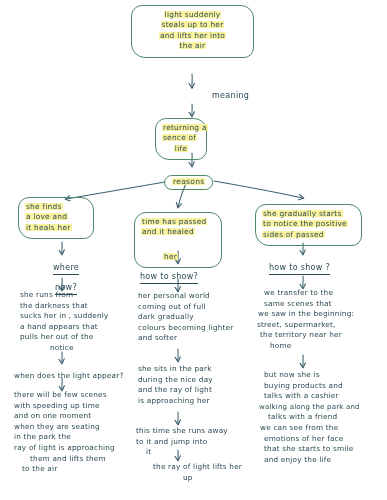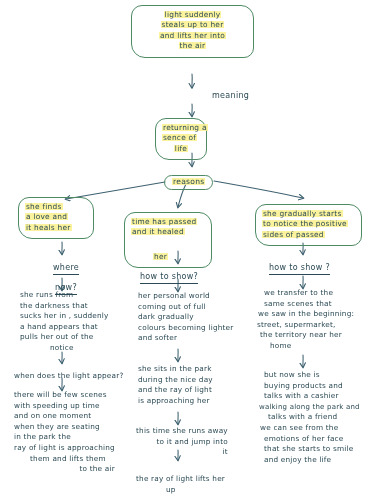--- a/index.html
+++ b/index.html
@@ -166,24 +166,24 @@
   </div>
 
   <div class="node plain" style="left:14px;top:390px;">
     <span class="ln">there  will  be  few  scenes</span>
     <span class="ln">with  speeding  up  time</span>
     <span class="ln">and   on   one   moment</span>
     <span class="ln">when  they  are  seating</span>
     <span class="ln">in  the    park  the</span>
     <span class="ln">ray  of  light  is  approaching</span>
     <span class="ln" style="padding-left:8px;margin-left:8px;">them  and  lifts  them</span>
-    <span class="ln" style="padding-left:8px;text-align:right;">to  the  air</span>
-  </div>
-
-  <div class="node boxed" style="left:124px;top:212px;width:88px;">
+    <span class="ln" style="padding-left:8px;">to  the  air</span>
+  </div>
+
+  <div class="node boxed" style="left:134px;top:212px;width:88px;border-radius:12px;">
     <span class="hl-line"><span>time  has  passed</span></span>
     <span class="hl-line"><span>and   it  healed</span></span>
     <span class="hl-line" style="padding-left:22px;margin-top:14px;"><span>her</span></span>
   </div>
 
   <div class="node" style="left:140px;top:264px;">
     <span class="label underline">how to show?</span>
   </div>
 
   <div class="node plain" style="left:138px;top:291px;">
@@ -194,27 +194,27 @@
     <span class="ln">and  softer</span>
   </div>
 
   <div class="node plain" style="left:138px;top:364px;">
     <span class="ln">she  sits  in  the  park</span>
     <span class="ln">during  the   nice  day</span>
     <span class="ln">and  the  ray  of  light</span>
     <span class="ln">is  approaching  her</span>
   </div>
 
-  <div class="node plain" style="left:136px;top:426px;text-align:right;">
+  <div class="node plain" style="left:136px;top:426px;">
     <span class="ln">this  time  she  runs  away</span>
     <span class="ln">to   it    and  jump  into</span>
     <span class="ln" style="padding-left:10px;">it</span>
   </div>
 
-  <div class="node plain" style="left:136px;top:462px;margin-top:12px;">
+  <div class="node plain" style="left:153px;top:462px;">
     <span class="ln">the  ray  of  light  lifts  her</span>
     <span class="ln" style="padding-left:30px;">up</span>
   </div>
 
   <div class="node boxed" style="left:255px;top:196px;width:107px;margin-top:8px;">
     <span class="hl-line"><span>she  gradually  starts</span></span>
     <span class="hl-line"><span>to   notice  the  positive</span></span>
     <span class="hl-line"><span>sides   of  passed</span></span>
   </div>
 

